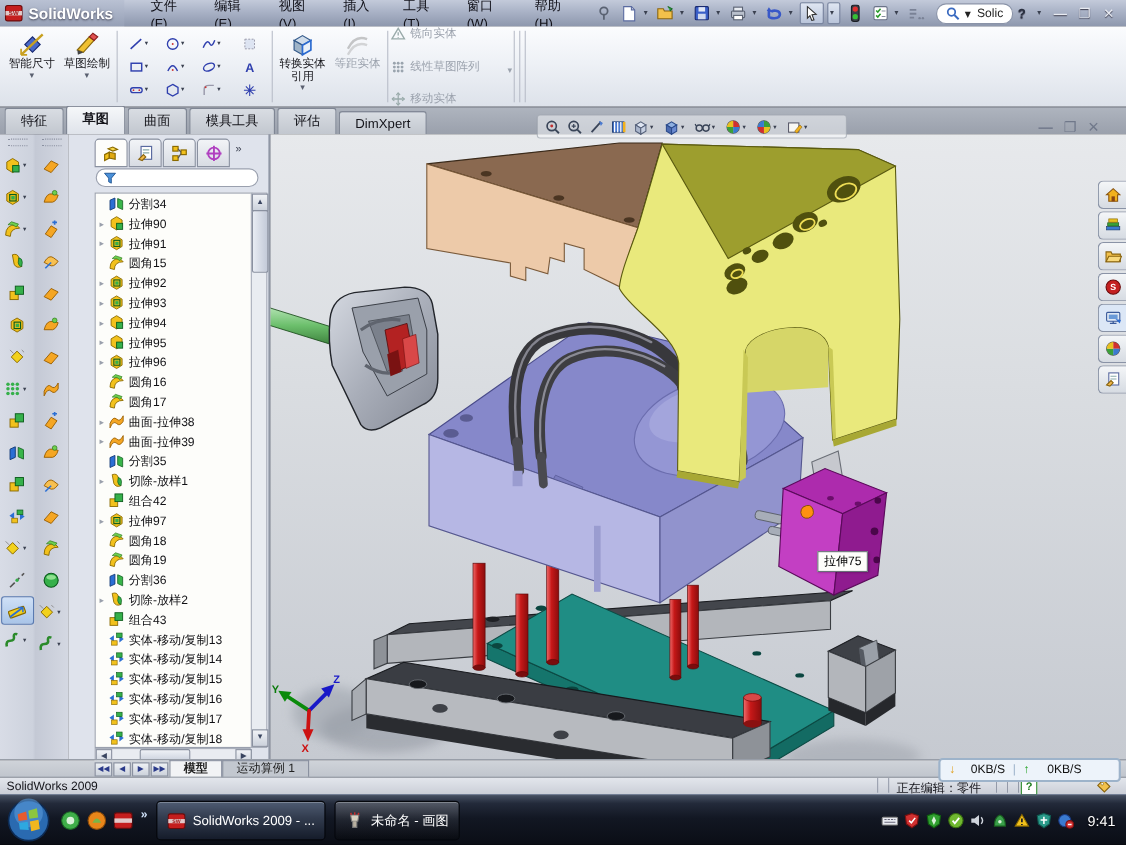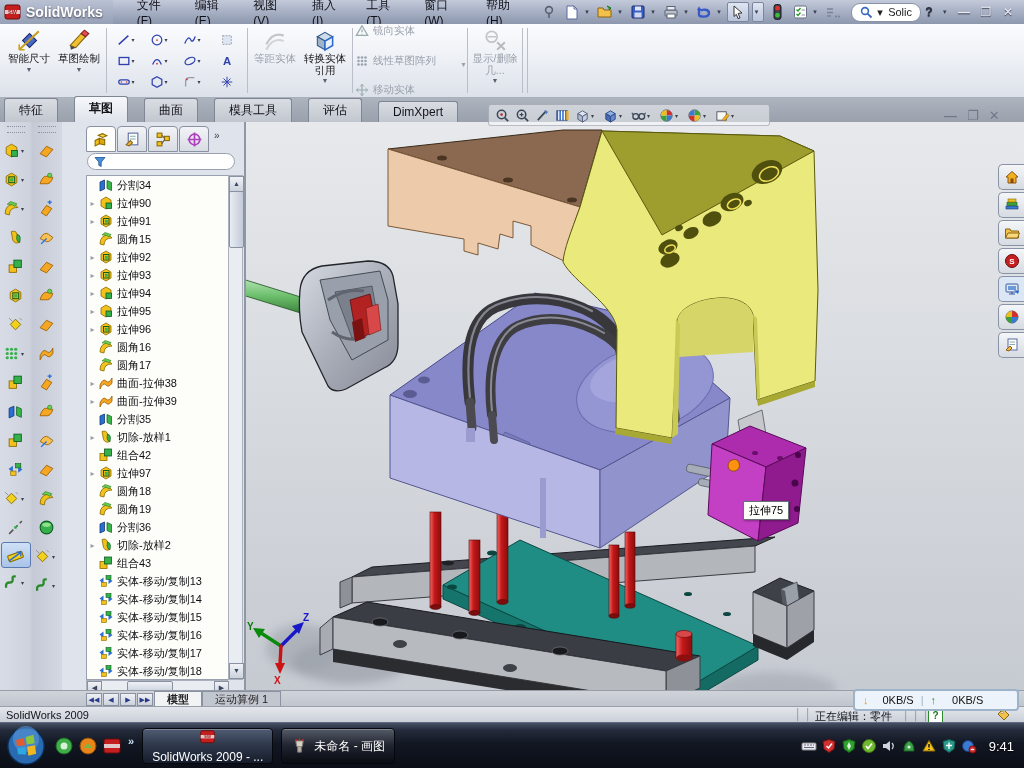--- a/index.html
+++ b/index.html
@@ -31,21 +31,21 @@
   .rsep{width:1px;background:#b9bec9;margin:4px 2px;}
   #rgrid{width:132px;display:grid;grid-template-columns:repeat(4,1fr);padding:5px 2px;}
   .gcell{display:flex;align-items:center;justify-content:center;gap:1px;}
   .gcell .qdrop{font-size:6px;}
   #rstack{width:110px;display:flex;flex-direction:column;justify-content:space-between;gap:3px;position:relative;}
   .srow{display:flex;align-items:center;gap:4px;}
   .srow .slab{font-size:10.5px;color:#9ba2ad;white-space:nowrap;}
   #rstack .sarr{position:absolute;right:-2px;top:50%;font-size:7px;color:#9ba2ad;}
   #watermark{right:10px;top:26px;font-size:58px;font-style:italic;color:#ced3dc;font-weight:bold;letter-spacing:-4px;z-index:0;}
   
-  #cmdtabs{left:0;top:98px;width:1024px;height:24px;background:linear-gradient(180deg,#aeb4be,#9aa0ac);display:flex;align-items:flex-end;padding-left:4px;box-sizing:border-box;gap:16px;}
+  #cmdtabs{left:0;top:98px;width:1024px;height:24px;background:linear-gradient(180deg,#aeb4be,#9aa0ac);display:flex;align-items:flex-end;padding-left:4px;box-sizing:border-box;gap:2px;}
   .ctab{font-size:12px;color:#14141a;background:linear-gradient(180deg,#d9dde3,#c2c7cf);border:1px solid #7f8694;border-bottom:none;border-radius:3px 3px 0 0;padding:3px 14px 3px 14px;}
   .ctab.active{background:linear-gradient(180deg,#f6f8fa,#dfe3ea);padding-bottom:5px;font-weight:bold;}
   
   #lefttools{left:0;top:122px;width:62px;height:568px;background:linear-gradient(90deg,#d8dce6 0%,#cdd2dd 48%,#c4c9d5 52%,#d4d8e2 100%);display:flex;}
   .lcol{width:31px;display:flex;flex-direction:column;align-items:center;padding-top:4px;}
   .grip{width:18px;height:5px;border-top:1px dotted #8a90a0;border-bottom:1px dotted #8a90a0;margin-bottom:3px;}
   .licon{height:29px;display:flex;align-items:center;justify-content:center;gap:1px;width:30px;}
   .licon .qdrop{font-size:6px;}
   .licon.pressed{background:linear-gradient(180deg,#cfe0f6,#a9c4e8);border:1px solid #5a7ab0;border-radius:3px;box-sizing:border-box;height:26px;}
   
@@ -79,21 +79,21 @@
   
   #modeltabs{left:0;top:690px;width:1024px;height:16px;background:linear-gradient(180deg,#d0d4da,#bfc4cc);border-top:1px solid #989ea8;display:flex;align-items:center;}
   .navb{width:16px;height:13px;background:linear-gradient(180deg,#eef1f5,#ccd2db);border:1px solid #8a91a0;font-size:7px;color:#2a3a8a;text-align:center;line-height:12px;margin-right:1px;box-sizing:border-box;}
   .mtab{font-size:11px;padding:0 12px;height:15px;line-height:15px;border:1px solid #8a91a0;border-bottom:none;background:#c2c7cf;color:#222;}
   .mtab.active{background:#f2f3f5;font-weight:bold;}
   #statusbar{left:0;top:706px;width:1024px;height:16px;background:linear-gradient(180deg,#e3e6ec,#c9cdd6);border-top:1px solid #9aa0aa;font-size:11px;color:#14141a;}
   #netwidget{left:853px;top:689px;width:162px;height:18px;background:#edf3fa;border:2px solid #9db3ca;border-radius:4px;display:flex;align-items:center;font-size:11px;color:#111;z-index:60;}
   
   #taskbar{left:0;top:722px;width:1024px;height:46px;background:linear-gradient(180deg,#465062 0%,#232a3a 16%,#121723 45%,#0a0d15 100%);border-top:1px solid #5c6a84;display:flex;align-items:center;}
   .tbtask{height:34px;border-radius:4px;border:1px solid #05070c;background:linear-gradient(180deg,rgba(255,255,255,.22),rgba(255,255,255,.06) 50%,rgba(0,0,0,.25));display:flex;align-items:center;gap:6px;padding:0 9px;margin-right:8px;box-shadow:inset 0 1px 0 rgba(255,255,255,.25);}
-  .tbtask.active{background:linear-gradient(180deg,rgba(130,150,180,.45),rgba(30,40,60,.5));flex-direction:column;}
+  .tbtask.active{background:linear-gradient(180deg,rgba(130,150,180,.45),rgba(30,40,60,.5));}
   .tbtask span{color:#fff;font-size:12px;white-space:nowrap;overflow:hidden;max-width:118px;text-overflow:ellipsis;}
   #tray{margin-left:auto;display:flex;align-items:center;gap:4px;padding-right:10px;}
   #clock{color:#fff;font-size:13px;margin-left:8px;text-shadow:0 1px 2px #000;}
 </style>
 </head>
 <body>
 
 <div id="titlebar" class="abs">
   <div id="logo">
     <svg width="18" height="18" viewBox="0 0 18 18">
@@ -296,35 +296,35 @@
         </svg>
         <span class="qdrop">▾</span>
       </div>
       <div class="gcell">
         <svg width="14" height="14" viewBox="0 0 16 16">
           <path d="M8 2 L8 14 M2 8 L14 8 M4 4 L12 12 M12 4 L4 12" stroke="#2f3fae" stroke-width="1.1"></path>
         </svg>
       </div>
     </div>
     <div class="rsep"></div>
-    <div class="rbtn dis">
-      <svg width="24" height="24" viewBox="0 0 22 22">
-        <path d="M3 15 Q9 3 19 7" fill="none" stroke="#889" stroke-width="2"></path>
-        <path d="M3 20 Q9 8 19 12" fill="none" stroke="#aab" stroke-width="2"></path>
-      </svg>
-      <div class="rlab">等距实体</div>
-    </div>
     <div class="rbtn">
       <svg width="24" height="24" viewBox="0 0 22 22">
         <path d="M4 8 L11 4 L18 8 L11 12 Z" fill="#cfdcea" stroke="#345a8a"></path>
         <path d="M4 8 L11 12 L11 20 L4 16 Z" fill="#9fb4c8" stroke="#345a8a"></path>
         <path d="M11 12 L18 8 L18 16 L11 20 Z" fill="#e8f0f8" stroke="#2a6ad0" stroke-width="1.4"></path>
       </svg>
       <div class="rlab">转换实体引用</div>
       <div class="rarr">▼</div>
+    </div>
+    <div class="rbtn dis">
+      <svg width="24" height="24" viewBox="0 0 22 22">
+        <path d="M3 15 Q9 3 19 7" fill="none" stroke="#889" stroke-width="2"></path>
+        <path d="M3 20 Q9 8 19 12" fill="none" stroke="#aab" stroke-width="2"></path>
+      </svg>
+      <div class="rlab">等距实体</div>
     </div>
     <div class="rsep"></div>
     <div id="rstack">
       <div class="srow">
         <svg width="14" height="14" viewBox="0 0 16 16">
           <path d="M8 2 L14.5 13 L1.5 13 Z" fill="none" stroke="#9aa" stroke-width="1.4"></path>
           <path d="M8 6 L8 9.5 M8 11.2 L8 12" stroke="#9aa" stroke-width="1.4"></path>
         </svg>
         <span class="slab">镜向实体</span>
       </div>
@@ -347,29 +347,20 @@
       <div class="srow">
         <svg width="14" height="14" viewBox="0 0 16 16">
           <path d="M8 1.5 L8 14.5 M1.5 8 L14.5 8" stroke="#9aa" stroke-width="1.3"></path>
           <path d="M8 1.5 L6 4 M8 1.5 L10 4 M1.5 8 L4 6 M1.5 8 L4 10 M14.5 8 L12 6 M14.5 8 L12 10 M8 14.5 L6 12 M8 14.5 L10 12" stroke="#9aa" stroke-width="1.1" fill="none"></path>
         </svg>
         <span class="slab">移动实体</span>
       </div>
       <span class="sarr">▼</span>
     </div>
     <div class="rsep"></div>
-    <div class="rbtn dis">
-      <svg width="24" height="24" viewBox="0 0 22 22">
-        <circle cx="8" cy="8" r="5" fill="none" stroke="#889" stroke-width="1.6"></circle>
-        <path d="M4 8 L12 8" stroke="#889" stroke-width="1.4"></path>
-        <path d="M13 13 L20 20 M20 13 L13 20" stroke="#a66" stroke-width="1.8"></path>
-      </svg>
-      <div class="rlab">显示/删除几...</div>
-      <div class="rarr">▼</div>
-    </div>
     <div class="rsep"></div>
     <div class="rsep"></div>
   </div>
 
 <div id="cmdtabs" class="abs">
     <div class="ctab">特征</div>
     <div class="ctab active">草图</div>
     <div class="ctab">曲面</div>
     <div class="ctab">模具工具</div>
     <div class="ctab">评估</div>

